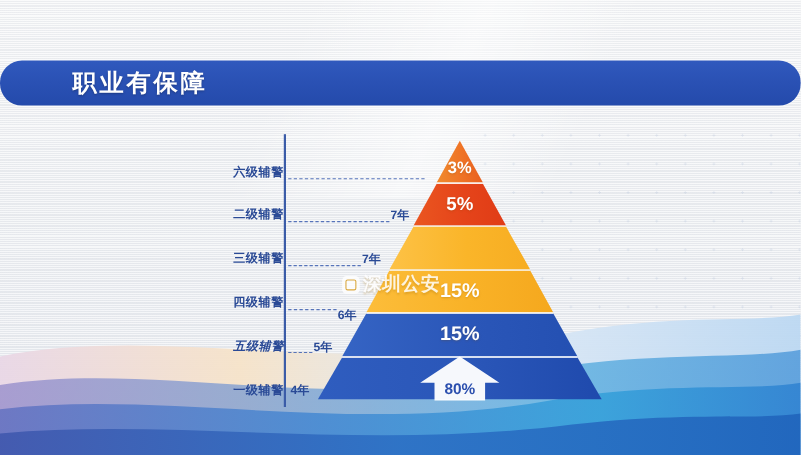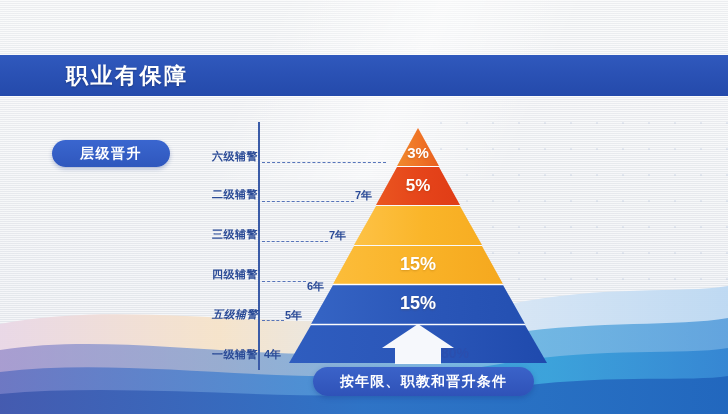--- a/index.html
+++ b/index.html
@@ -21,21 +21,21 @@
     background-image:radial-gradient(rgba(150,170,205,.35) 1px,transparent 1.2px);
     background-size:26px 26px;opacity:.55;}
 
   
   .waves{position:absolute;left:0;bottom:0;width:728px;height:130px;overflow:hidden;}
   .waves svg{position:absolute;left:0;bottom:0;width:728px;height:130px;}
 
   
   .title-band{position:absolute;left:0;top:55px;width:728px;height:41px;
     background:linear-gradient(180deg,#3059bd 0%,#2a51b4 48%,#244aab 100%);
-    box-shadow:0 1px 0 rgba(255,255,255,.45);}
+    box-shadow:0 1px 0 rgba(255,255,255,.45);border-radius:20px;}
   .title-band .title-text{position:absolute;left:66px;top:50%;transform:translateY(-50%);
     color:#ffffff;font-size:22px;font-weight:bold;letter-spacing:2.5px;
     text-shadow:0 1px 2px rgba(0,0,0,.28);white-space:nowrap;}
 
   
   .badge-pill{position:absolute;left:52px;top:140px;width:118px;height:27px;border-radius:14px;
     background:linear-gradient(180deg,#3a66cf 0%,#2f57bd 100%);
     display:flex;align-items:center;justify-content:center;
     box-shadow:0 2px 4px rgba(40,70,150,.30);}
   .badge-pill span{color:#fff;font-size:14px;font-weight:bold;letter-spacing:1.5px;white-space:nowrap;}
@@ -119,23 +119,20 @@
       <path d="M0,66 C140,44 300,92 470,56 C580,34 670,44 728,34 L728,130 L0,130 Z" fill="url(#w2)" opacity=".72"></path>
       <path d="M0,88 C150,70 320,112 500,80 C600,62 680,72 728,64 L728,130 L0,130 Z" fill="url(#w3)" opacity=".80"></path>
       <path d="M0,110 C160,96 330,126 520,102 C620,90 690,98 728,92 L728,130 L0,130 Z" fill="url(#w4)" opacity=".88"></path>
     </svg>
   </div>
 
   <div class="title-band">
     <div class="title-text">职业有保障</div>
   </div>
 
-  <div class="badge-pill">
-    <span>层级晋升</span>
-  </div>
 
   <div class="chart">
 
     <div class="axis-line"></div>
 
     <div class="level-row" style="top:29px;">
       <div class="level-label">六级辅警</div>
     </div>
     <div class="level-row" style="top:67px;">
       <div class="level-label">二级辅警</div>
@@ -222,23 +219,26 @@
       <div class="pct" style="left:0;top:24px;width:320px;text-align:center;font-size:15px;">3%</div>
       <div class="pct" style="left:0;top:56px;width:320px;text-align:center;font-size:17px;">5%</div>
       <div class="pct" style="left:0;top:134px;width:320px;text-align:center;font-size:18px;">15%</div>
       <div class="pct" style="left:0;top:173px;width:320px;text-align:center;font-size:18px;">15%</div>
 
       <div class="arrow-wrap">
         <svg width="320" height="250" viewBox="0 0 320 250" style="position:absolute;left:0;top:0;">
           <polygon points="160,204 196,228 183,228 183,244 137,244 137,228 124,228" fill="#ffffff" opacity=".96"></polygon>
         </svg>
       </div>
-      <div class="arrow-label" style="left:0;top:225px;width:320px;text-align:center;margin-left:37px;">80%</div>
-    </div>
-
+      <div class="arrow-label" style="left:0;top:225px;width:320px;text-align:center;">80%</div>
+    </div>
+
+    <div class="watermark" style="top:127px;left:311px;">
+      <div class="wm-logo">
+          <i></i>
+        </div>
+      <div class="wm-text">深圳公安</div>
+    </div>
 
   </div>
 
-  <div class="bottom-banner">
-    <span>按年限、职教和晋升条件</span>
-  </div>
 
 </div>
 
 </body></html>

